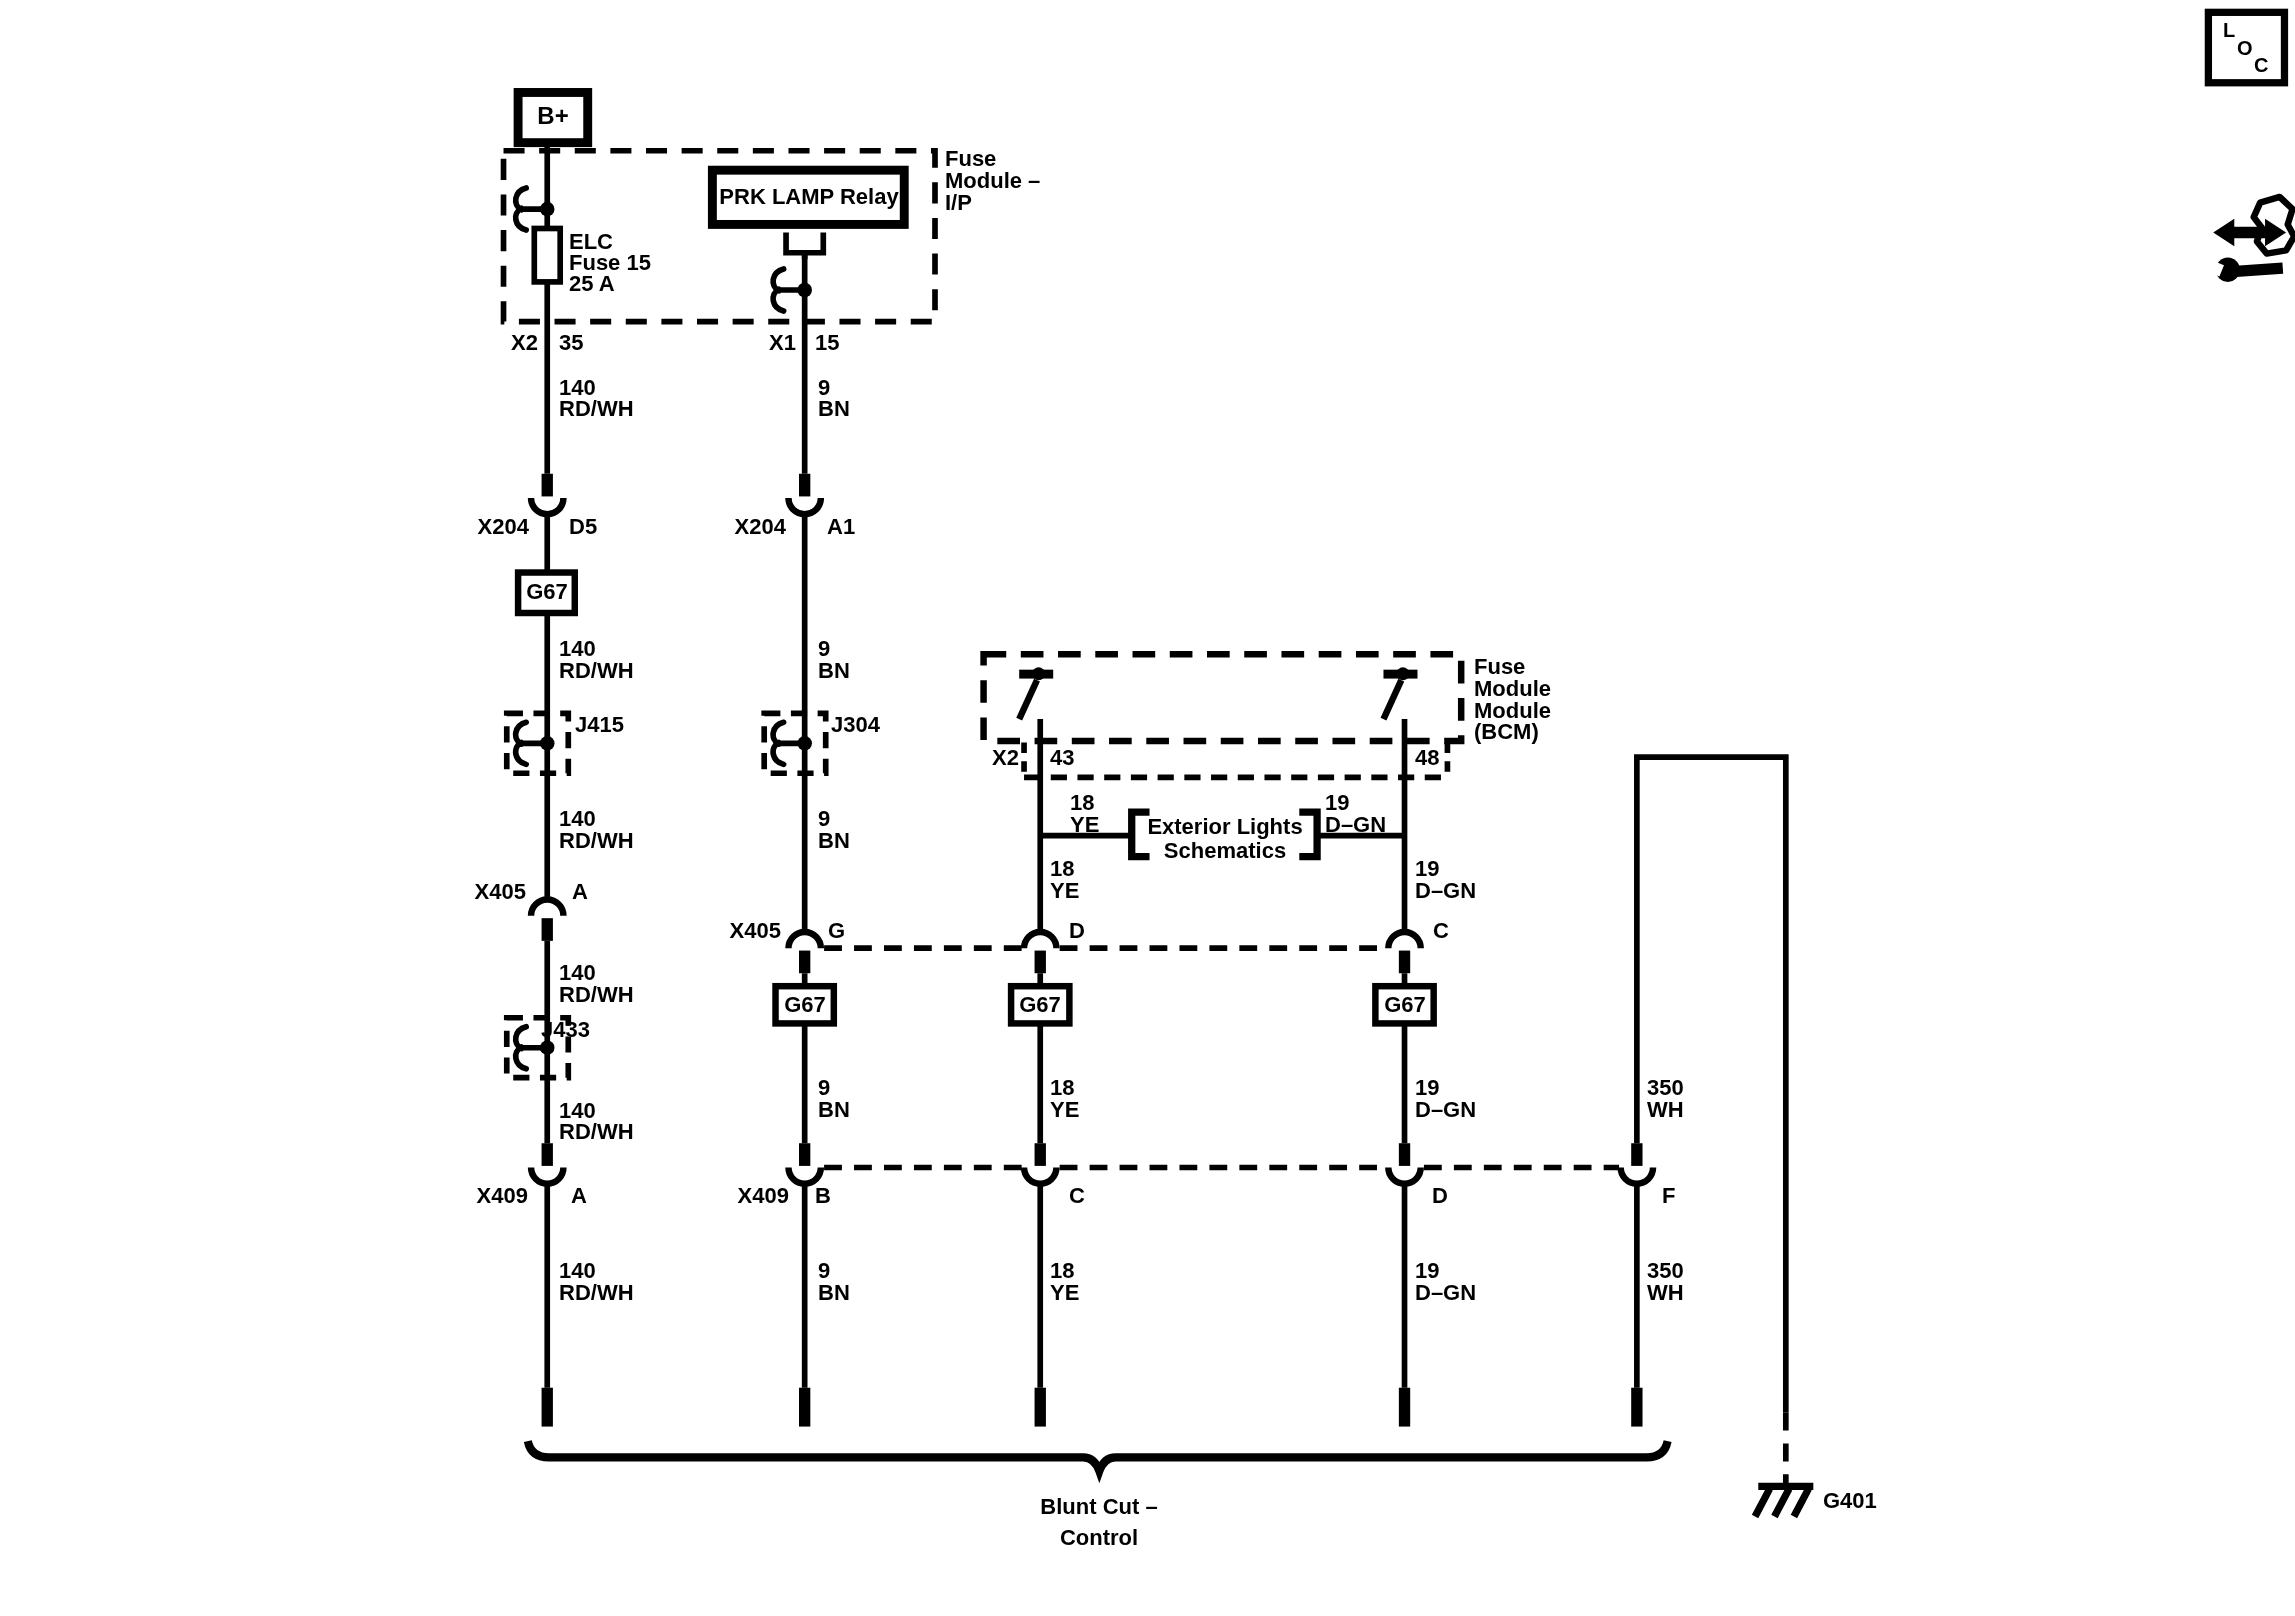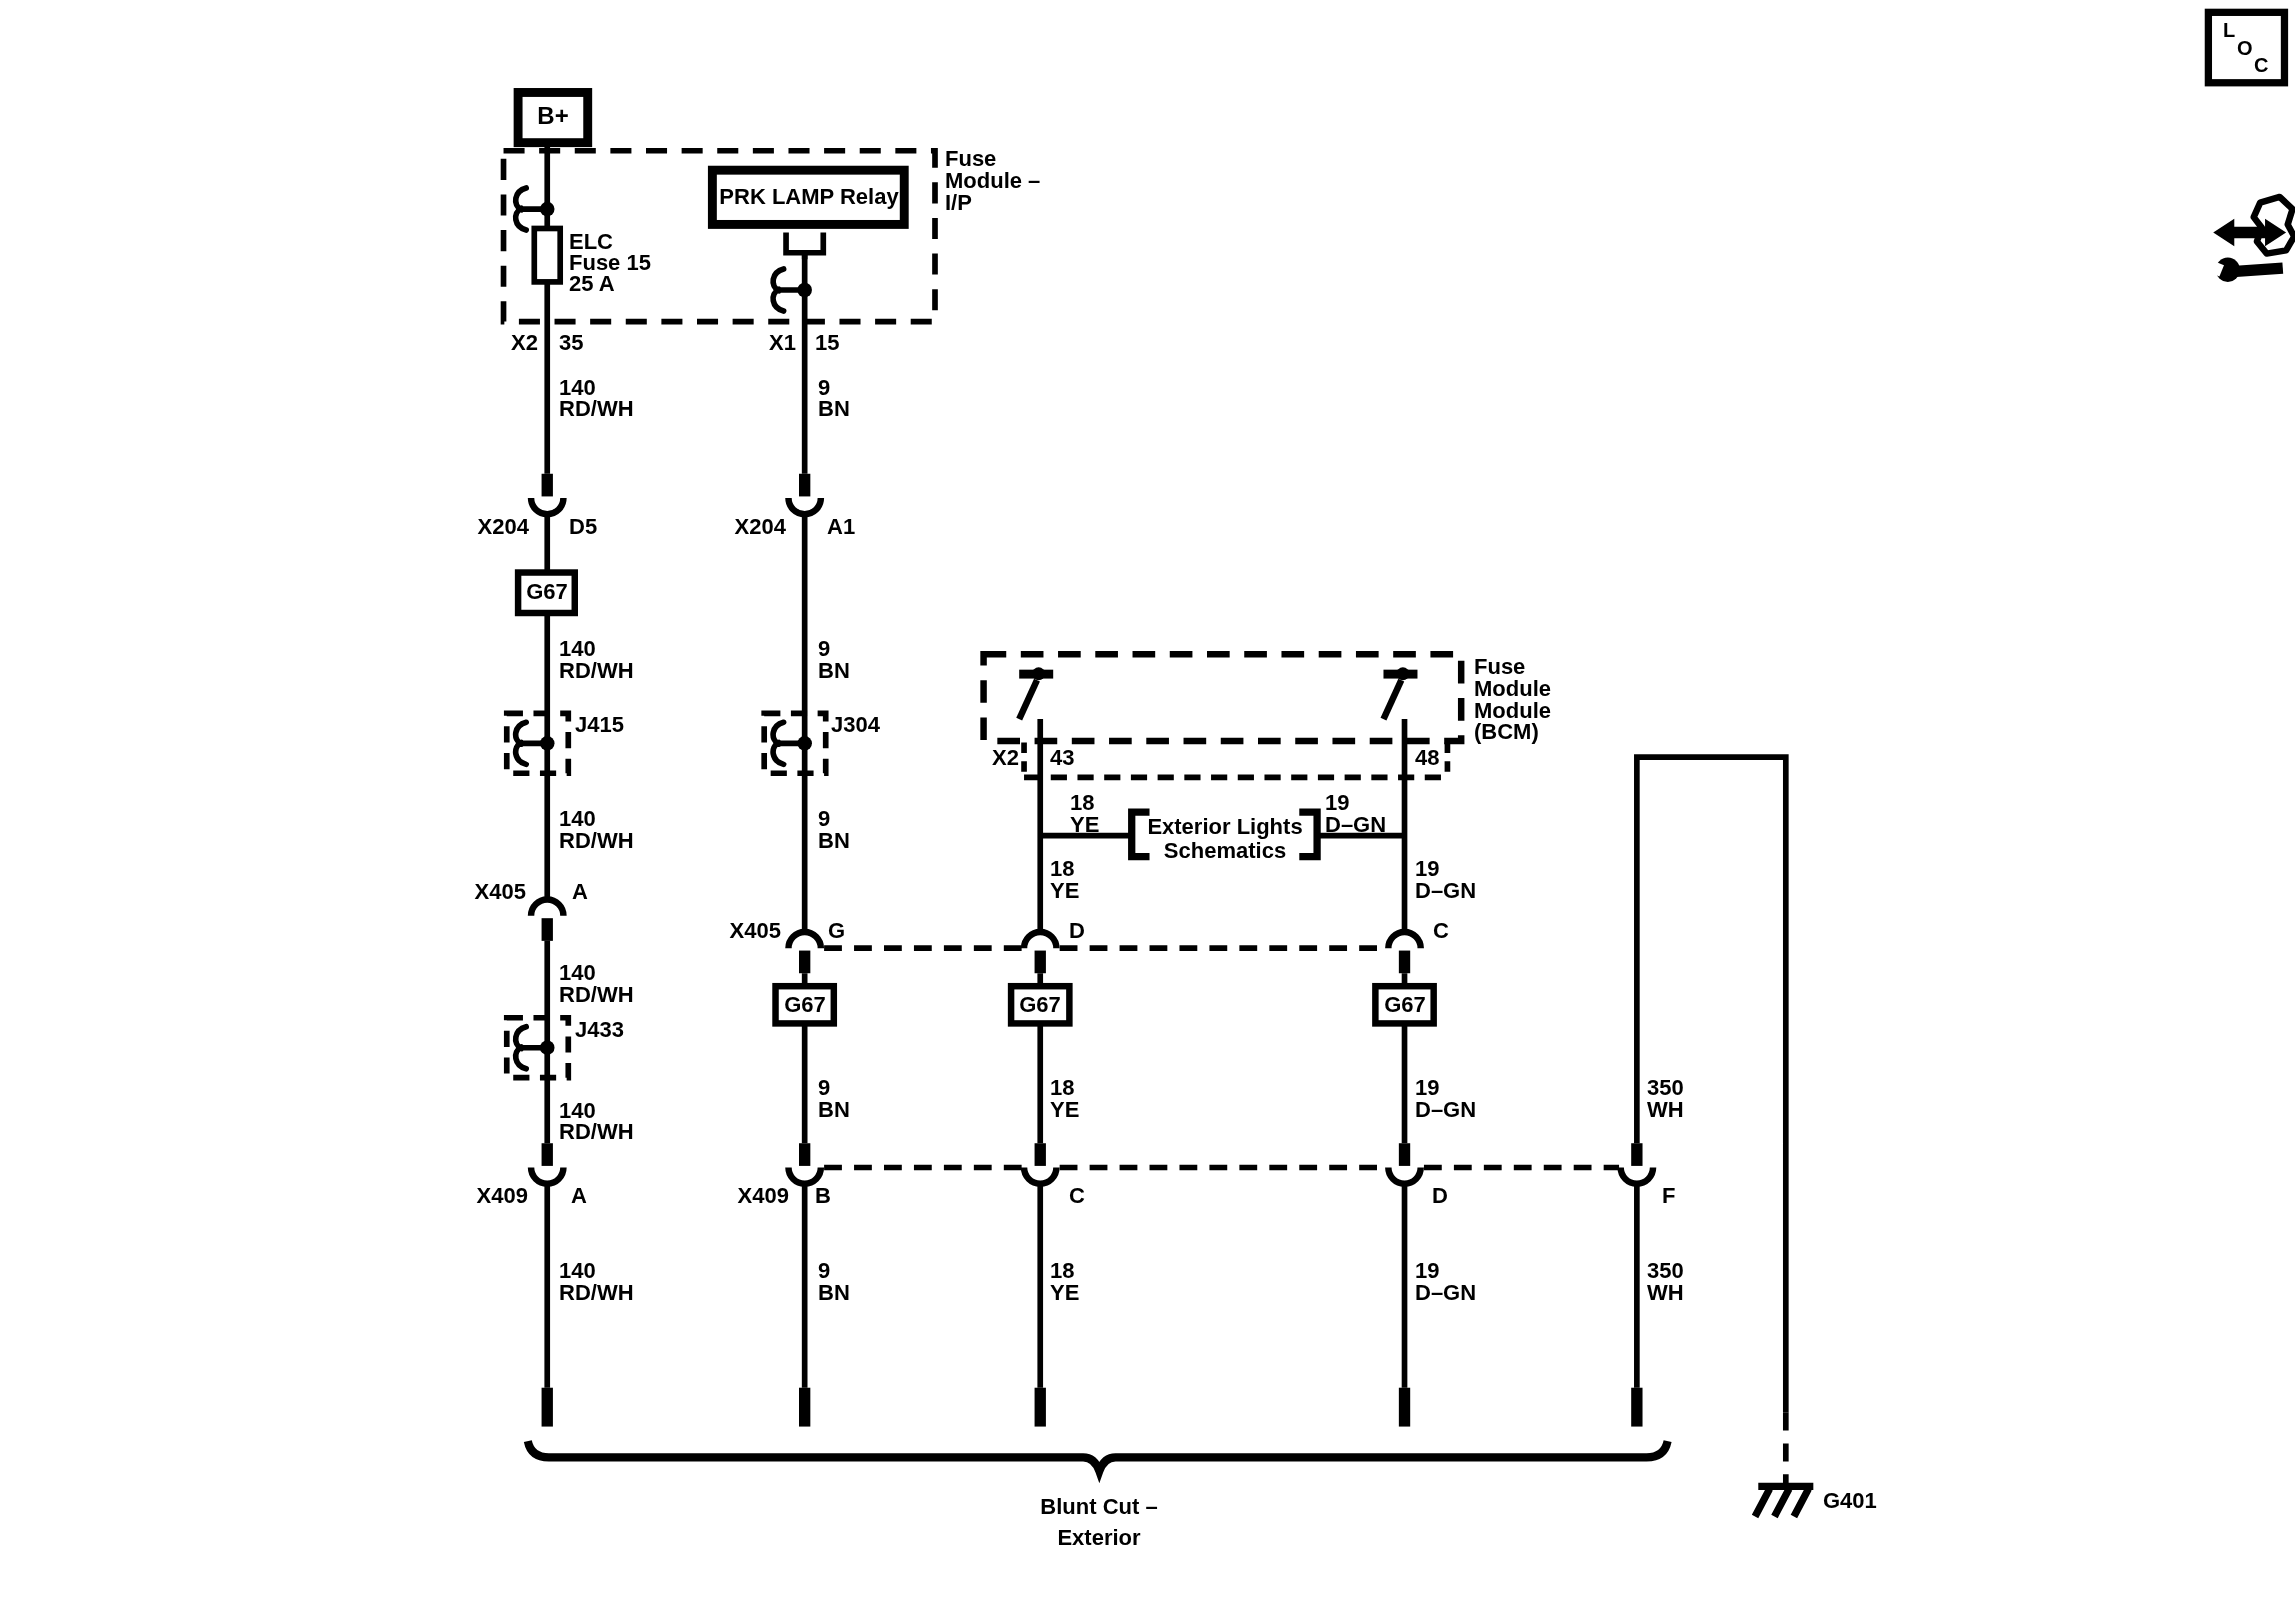--- a/index.html
+++ b/index.html
@@ -215,21 +215,21 @@
 <span class="lbl r" style="left:786px;top:516px">X204</span>
 <span class="lbl" style="left:827px;top:516px">A1</span>
 
 <span class="lbl c" style="left:547px;top:581px">G67</span>
 <span class="lbl c" style="left:805px;top:994px">G67</span>
 <span class="lbl c" style="left:1040px;top:994px">G67</span>
 <span class="lbl c" style="left:1405px;top:994px">G67</span>
 
 <span class="lbl" style="left:575px;top:714px">J415</span>
 <span class="lbl" style="left:831px;top:714px">J304</span>
-<span class="lbl" style="left:575px;top:1019px">J433</span>
+<span class="lbl" style="left:541px;top:1019px">J433</span>
 
 <span class="lbl" style="left:1474px;top:656px">Fuse</span>
 <span class="lbl" style="left:1474px;top:678px">Module</span>
 <span class="lbl" style="left:1474px;top:700px">Module</span>
 <span class="lbl" style="left:1474px;top:721px">(BCM)</span>
 <span class="lbl r" style="left:1019px;top:747px">X2</span>
 <span class="lbl" style="left:1050px;top:747px">43</span>
 <span class="lbl" style="left:1415px;top:747px">48</span>
 
 <span class="lbl" style="left:1070px;top:792px">18</span>
@@ -269,21 +269,21 @@
 <span class="lbl" style="left:1662px;top:1185px">F</span>
 
 <span class="lbl" style="left:1647px;top:1077px">350</span>
 <span class="lbl" style="left:1647px;top:1099px">WH</span>
 <span class="lbl" style="left:1647px;top:1260px">350</span>
 <span class="lbl" style="left:1647px;top:1282px">WH</span>
 
 <span class="lbl" style="left:1823px;top:1490px">G401</span>
 
 <span class="lbl c" style="left:1099px;top:1496px">Blunt Cut –</span>
-<span class="lbl c" style="left:1099px;top:1527px">Exterior</span>
+<span class="lbl c" style="left:1099px;top:1527px">Control</span>
 <span class="lbl c" style="left:1099px;top:1646px">Provision</span>
 
 <span class="lbl loc" style="left:2223px;top:20px">L</span>
 <span class="lbl loc" style="left:2237px;top:38px">O</span>
 <span class="lbl loc" style="left:2254px;top:55px">C</span>
 
 </div>
 
 
 </body></html>

